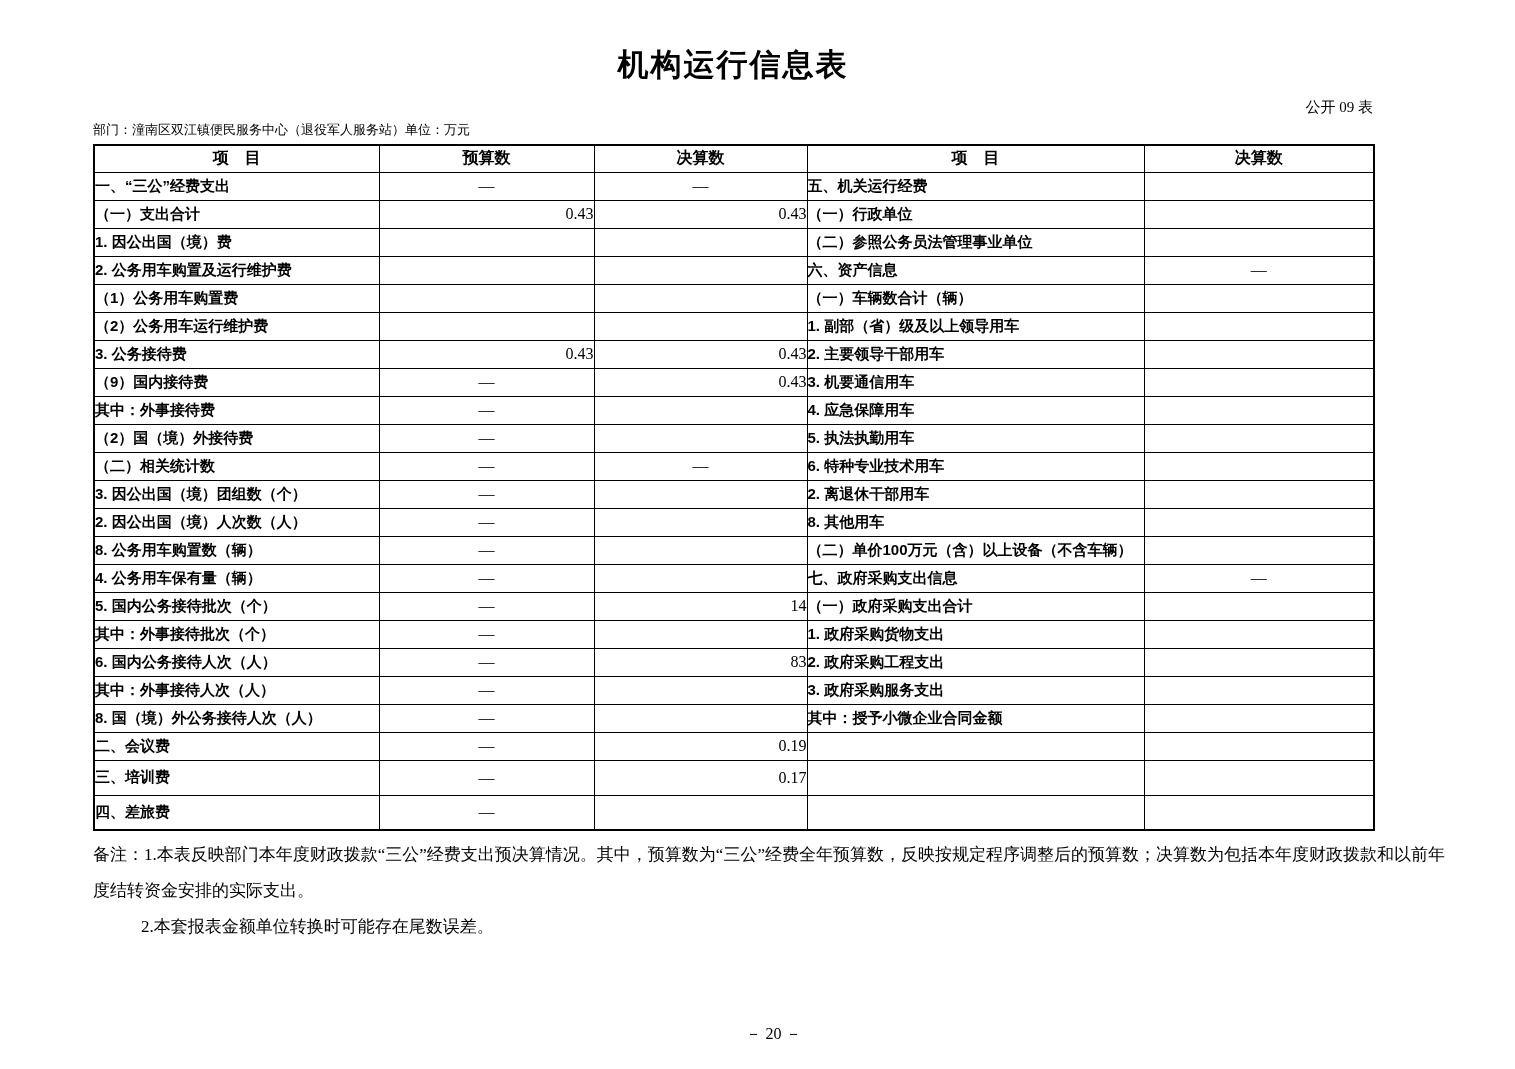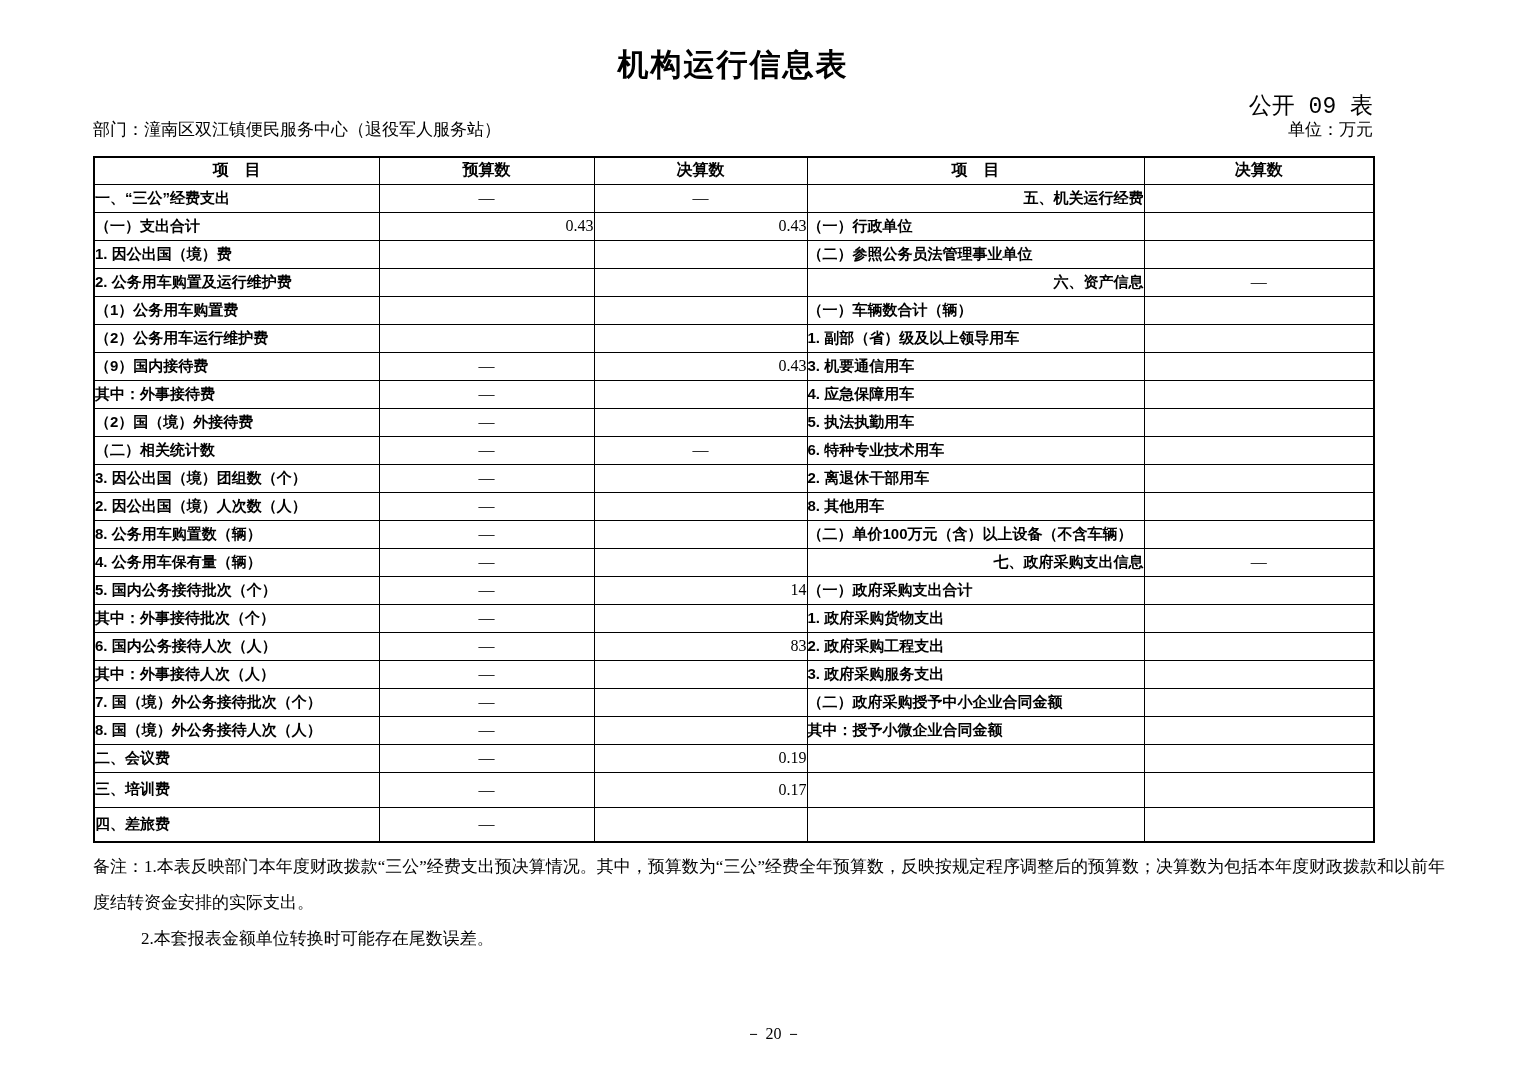--- a/index.html
+++ b/index.html
@@ -8,24 +8,24 @@
     width: 1515px; height: 1069px;
     background: #ffffff; color: #000;
     font-family: "Liberation Serif", "DejaVu Serif", serif;
     position: relative; overflow: hidden;
   }
   .sheet { padding: 44px 142px 0 93px; }
   .doc-title {
     text-align: center; font-size: 31px; font-weight: bold;
     margin: 0 0 10px 0; letter-spacing: 2px;
   }
-  .meta-right { text-align: right; font-size: 23px; height: 22px; line-height: 22px; font-family: Liberation Mono, monospace; }
+  .meta-right { text-align: right; font-size: 15px; height: 22px; line-height: 22px; }
   .dept-row {
-    display: flex; justify-content: space-between;
-    font-size: 17px; height: 24px; line-height: 24px; margin-bottom: 14px;
+    display: flex; 
+    font-size: 13px; height: 24px; line-height: 24px; margin-bottom: 2px;
   }
   table.main {
     border-collapse: collapse; width: 1280px; table-layout: fixed;
     border: 2px solid #000;
   }
   table.main th, table.main td { border: 1px solid #000; padding: 0; }
   table.main th {
     height: 27px; font-size: 16px; font-weight: bold; text-align: center;
     font-family: "Liberation Sans", "DejaVu Sans", sans-serif;
   }
@@ -39,21 +39,21 @@
   .cell-num {
     font-size: 16px; text-align: right; padding-right: 8px;
     font-family: "Liberation Serif", "DejaVu Serif", serif;
   }
   .cell-num.center { text-align: center; padding-right: 0; }
   .ind-0 { padding-left: 3px; }
   .ind-1 { padding-left: 22px; }
   .ind-2 { padding-left: 36px; }
   .ind-3 { padding-left: 50px; }
   .ind-4 { padding-left: 70px; }
-  .rind-0 { padding-left: 5px; text-align: right; }
+  .rind-0 { padding-left: 5px; }
   .rind-1 { padding-left: 27px; }
   .rind-2 { padding-left: 43px; }
   .rind-3 { padding-left: 60px; }
   .notes { width: 1358px; font-size: 17px; line-height: 36px; margin-top: 6px; }
   .notes p { margin: 0; }
   .note-2 { padding-left: 48px; }
   .page-number {
     position: absolute; bottom: 24px; left: 16px; width: 1515px;
     text-align: center; font-size: 16px;
   }
@@ -123,20 +123,27 @@
           <td class="cell-num"></td>
         </tr>
         <tr>
           <td class="cell-label ind-3">（2）公务用车运行维护费</td>
           <td class="cell-num"></td>
           <td class="cell-num"></td>
           <td class="cell-label rind-2">1. 副部（省）级及以上领导用车</td>
           <td class="cell-num"></td>
         </tr>
         <tr>
+          <td class="cell-label ind-2">3. 公务接待费</td>
+          <td class="cell-num">0.43</td>
+          <td class="cell-num">0.43</td>
+          <td class="cell-label rind-2">2. 主要领导干部用车</td>
+          <td class="cell-num"></td>
+        </tr>
+        <tr>
           <td class="cell-label ind-3">（9）国内接待费</td>
           <td class="cell-num center">—</td>
           <td class="cell-num">0.43</td>
           <td class="cell-label rind-2">3. 机要通信用车</td>
           <td class="cell-num"></td>
         </tr>
         <tr>
           <td class="cell-label ind-4">其中：外事接待费</td>
           <td class="cell-num center">—</td>
           <td class="cell-num"></td>
@@ -204,27 +211,20 @@
           <td class="cell-num center">—</td>
           <td class="cell-num">83</td>
           <td class="cell-label rind-2">2. 政府采购工程支出</td>
           <td class="cell-num"></td>
         </tr>
         <tr>
           <td class="cell-label ind-4">其中：外事接待人次（人）</td>
           <td class="cell-num center">—</td>
           <td class="cell-num"></td>
           <td class="cell-label rind-2">3. 政府采购服务支出</td>
-          <td class="cell-num"></td>
-        </tr>
-        <tr>
-          <td class="cell-label ind-2">7. 国（境）外公务接待批次（个）</td>
-          <td class="cell-num center">—</td>
-          <td class="cell-num"></td>
-          <td class="cell-label rind-1">（二）政府采购授予中小企业合同金额</td>
           <td class="cell-num"></td>
         </tr>
         <tr>
           <td class="cell-label ind-2">8. 国（境）外公务接待人次（人）</td>
           <td class="cell-num center">—</td>
           <td class="cell-num"></td>
           <td class="cell-label rind-3">其中：授予小微企业合同金额</td>
           <td class="cell-num"></td>
         </tr>
         <tr>

